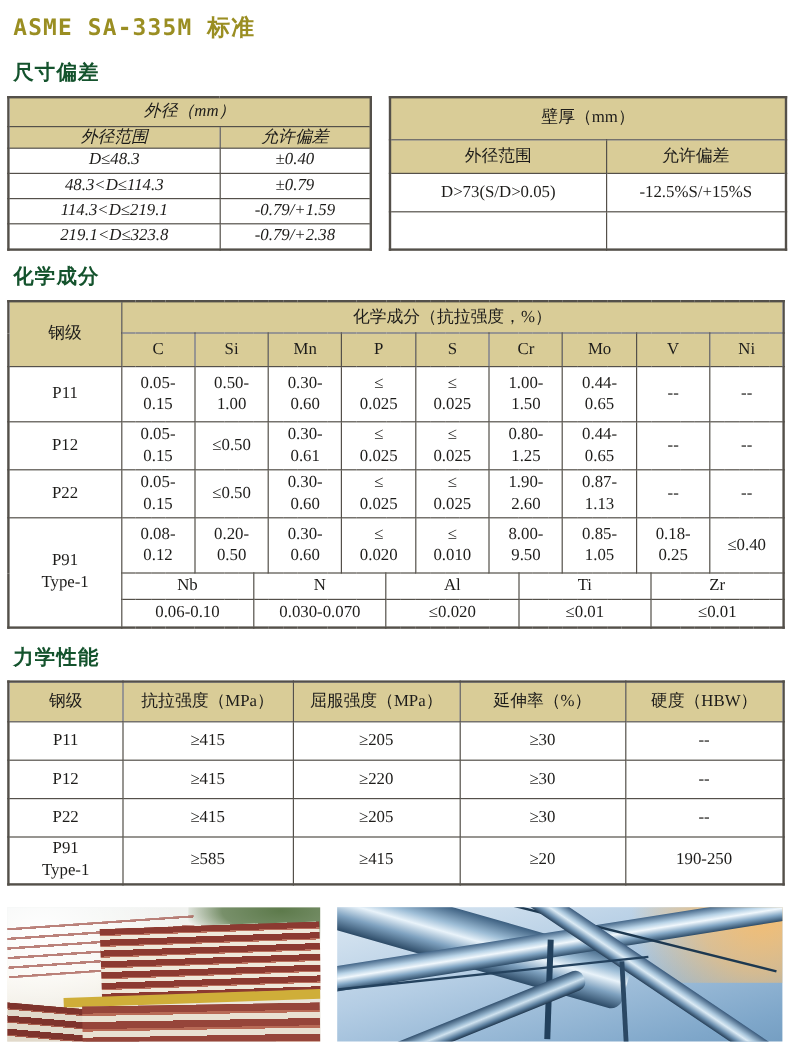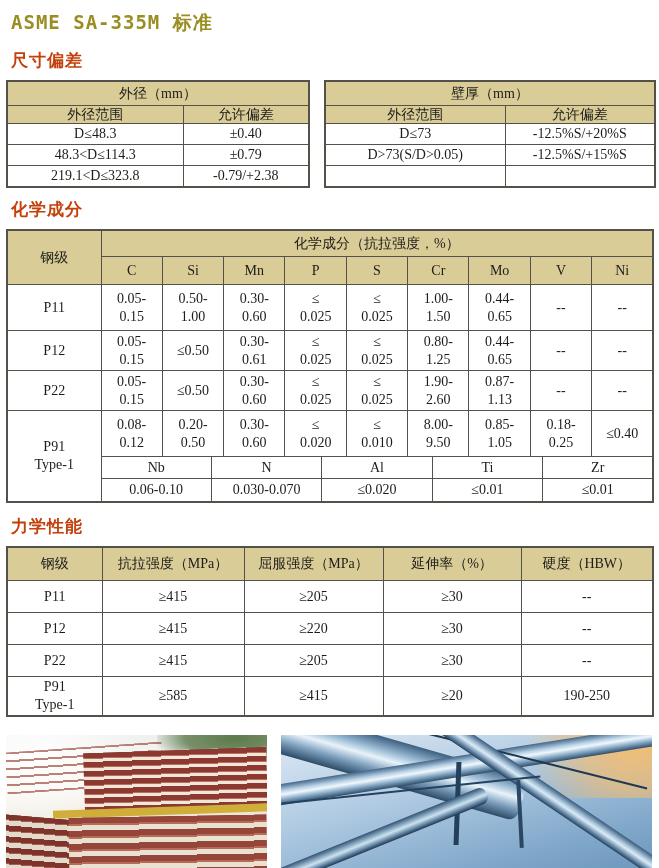--- a/index.html
+++ b/index.html
@@ -9,34 +9,34 @@
     padding: 10px 7px 0 6px;
     font-family: "Liberation Serif", "DejaVu Serif", serif;
     color: #1d1c1a;
   }
   .doc-title {
     font-family: "DejaVu Sans Mono", "Liberation Mono", monospace;
     font-size: 19px; font-weight: bold; color: #9a8e22;
     letter-spacing: 1px; margin: 0 0 13px 5px;
   }
   .sec-heading {
-    font-size: 17px; font-weight: bold; color: #c2410c;
+    font-size: 17px; font-weight: bold; color: #14532d;
     margin: 0 0 8px 5px; letter-spacing: 1px;
   }
   table { border-collapse: collapse; table-layout: fixed; background: #fff; }
   th, td {
     border: 1px solid #54504a; text-align: center; vertical-align: middle;
     font-weight: normal; font-size: 14px; line-height: 1.25;
     white-space: pre-line; padding: 0 1px; overflow: hidden;
   }
   table { border: 2px solid #54504a; }
   .hd { background: #d9cc97; }
   
   .dim-wrap { display: flex; gap: 14px; margin-bottom: 10px; }
-  .t-od { width: 302px; }
+  .t-od { width: 302px; font-style: italic; }
   .t-wt { width: 330px; padding-left: 24px; }
   .rh24 { height: 24px; } .rh23 { height: 17px; } .rh21 { height: 21px; }
   
   .t-chem { width: 646px; margin-bottom: 9px; }
   .t-chem .cg { width: 94px; }
   .t-chem .cu { width: 12.27px; }
   .rh27 { height: 27px; } .rh28 { height: 28px; }
   .rh46 { height: 46px; } .rh40 { height: 40px; }
   .rh22 { height: 22px; } .rh23b { height: 23px; padding-left: 35px; }
   
@@ -104,42 +104,42 @@
     </tr>
     <tr class="rh21">
       <td>D≤48.3</td>
       <td>±0.40</td>
     </tr>
     <tr class="rh21">
       <td>48.3&lt;D≤114.3</td>
       <td>±0.79</td>
     </tr>
     <tr class="rh21">
+      <td>114.3&lt;D≤219.1</td>
+      <td>-0.79/+1.59</td>
+    </tr>
+    <tr class="rh21">
       <td>219.1&lt;D≤323.8</td>
       <td>-0.79/+2.38</td>
     </tr>
   </tbody>
     </table>
 
   <table class="t-wt">
     <colgroup>
         <col style="width:180px">
         <col style="width:150px">
       </colgroup>
     <tbody>
         <tr class="rh24">
       <th class="hd" colspan="2">壁厚（mm）</th>
     </tr>
     <tr class="rh23">
       <th class="hd">外径范围</th>
       <th class="hd">允许偏差</th>
-    </tr>
-    <tr class="rh21">
-      <td>D≤73</td>
-      <td>-12.5%S/+20%S</td>
     </tr>
     <tr class="rh21">
       <td>D&gt;73(S/D&gt;0.05)</td>
       <td>-12.5%S/+15%S</td>
     </tr>
     <tr class="rh21">
       <td></td>
       <td></td>
     </tr>
   </tbody>

